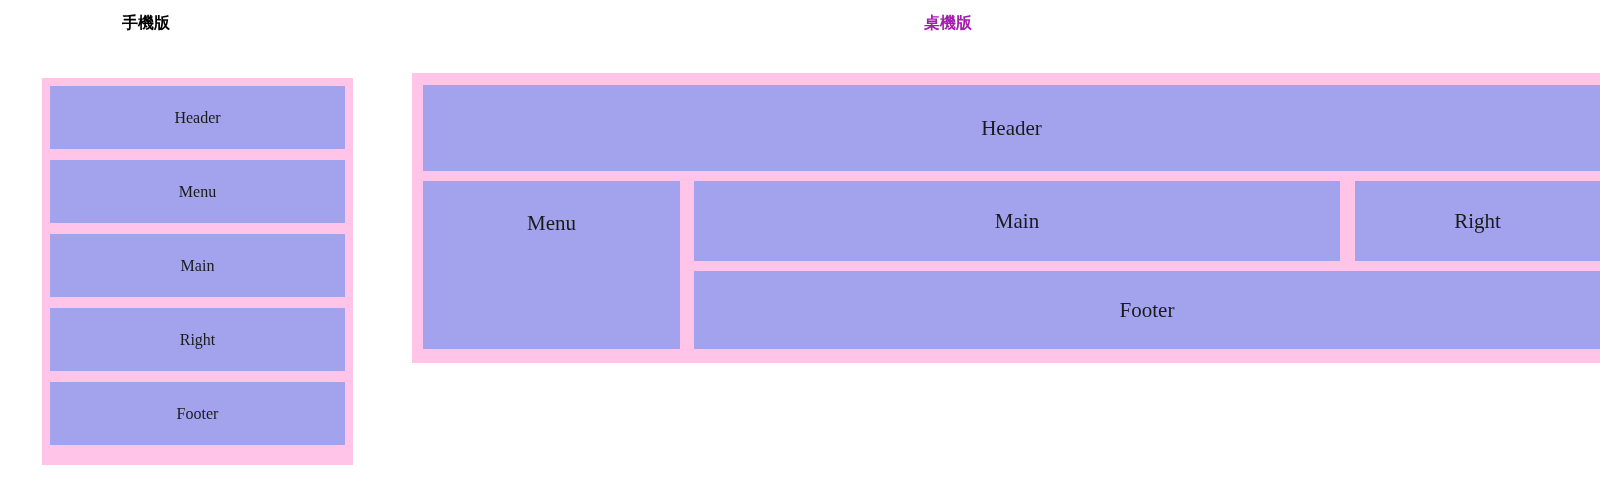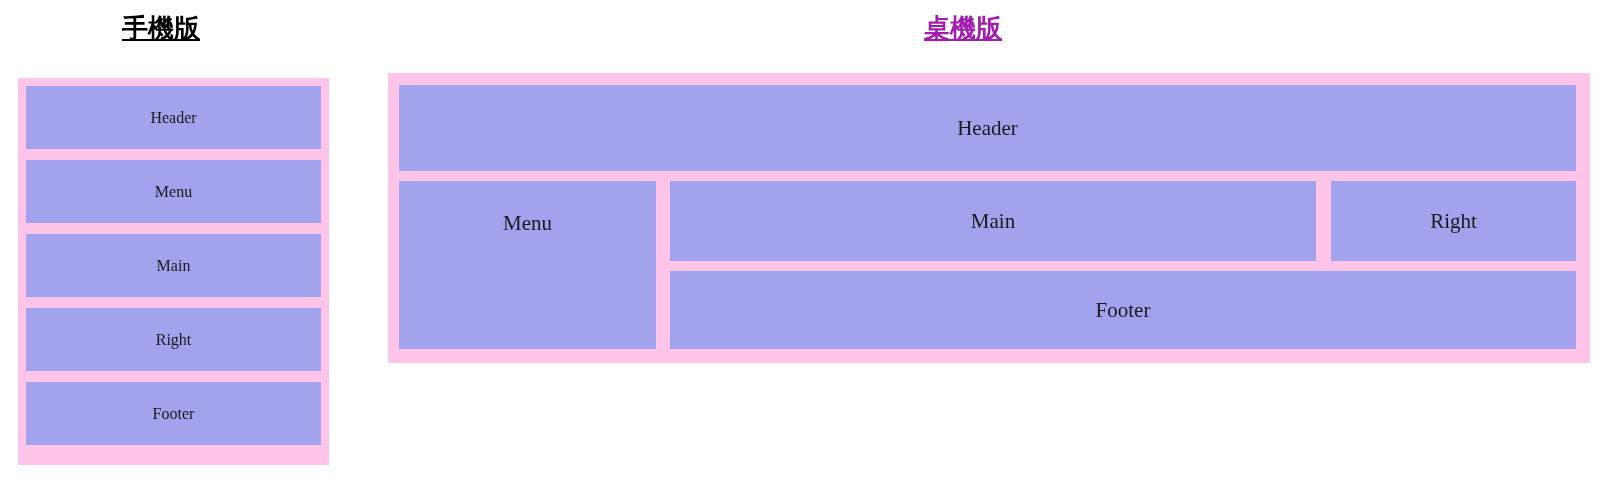--- a/index.html
+++ b/index.html
@@ -14,34 +14,34 @@
     font-family: "Liberation Serif", "DejaVu Serif", serif;
     overflow: hidden;
     position: relative;
   }
 
   
   .title {
     position: absolute;
     font-family: "Liberation Sans", "DejaVu Sans", sans-serif;
     font-weight: bold;
-    font-size: 26px;
+    font-size: 16px;
     color: #000000;
     line-height: 1;
     white-space: nowrap;
-    text-decoration: underline;
   }
   #title-mobile  { left: 122px; top: 15px; }
   #title-desktop { left: 924px; top: 15px; }
 
   
   .frame {
     position: absolute;
     background: var(--pink);
     box-sizing: border-box;
+    margin-left: 24px;
   }
   .cell {
     position: absolute;
     background: var(--purple);
     box-sizing: border-box;
     display: flex;
     align-items: center;
     justify-content: center;
     color: #1a1a1a;
     line-height: 1;

